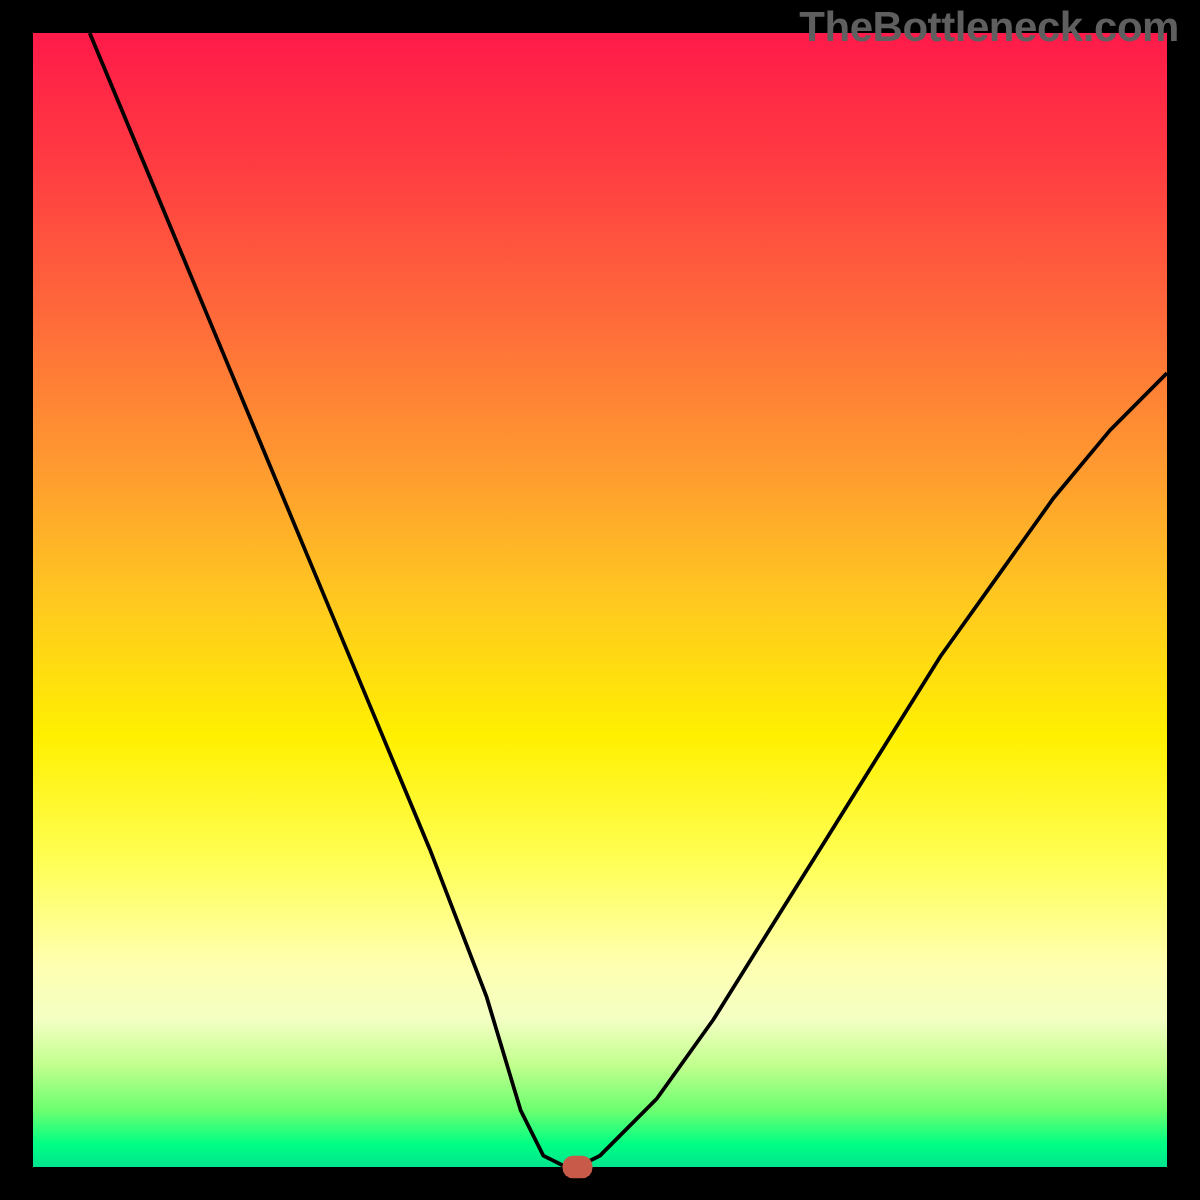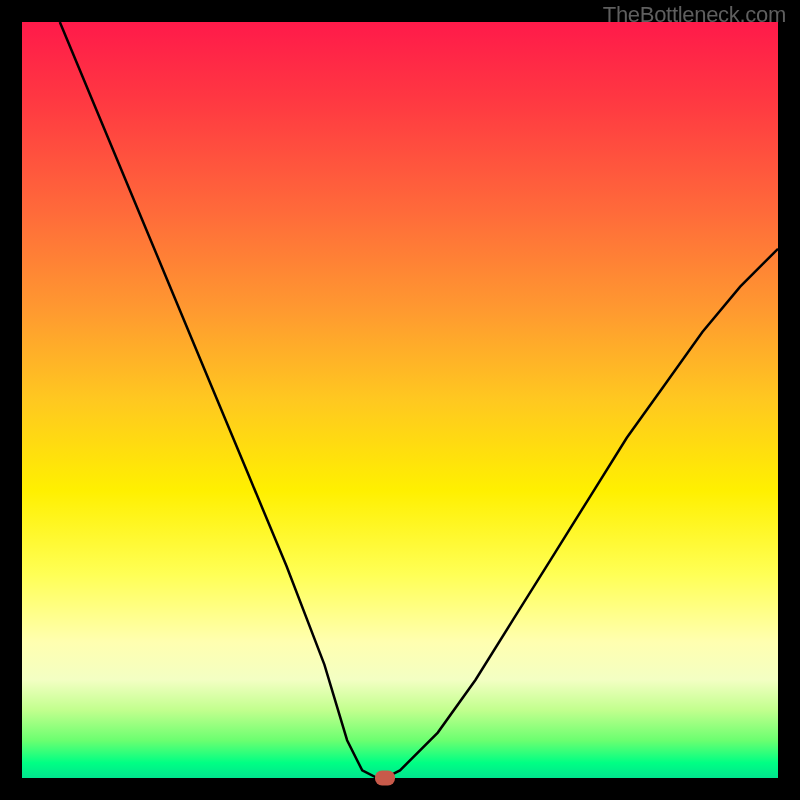--- a/index.html
+++ b/index.html
@@ -9,22 +9,22 @@
     height: 800px;
     background: #000;
     position: relative;
     font-family: Arial, Helvetica, sans-serif;
   }
   .watermark {
     position: absolute;
     top: 2px;
     right: 14px;
     color: #5f5f5f;
-    font-size: 22px;
-    font-weight: 400;
+    font-size: 28px;
+    font-weight: 700;
     z-index: 5;
     letter-spacing: -0.3px;
   }
   .plot {
     position: absolute;
     left: 22px;
     top: 22px;
     width: 756px;
     height: 756px;
     background: linear-gradient(

